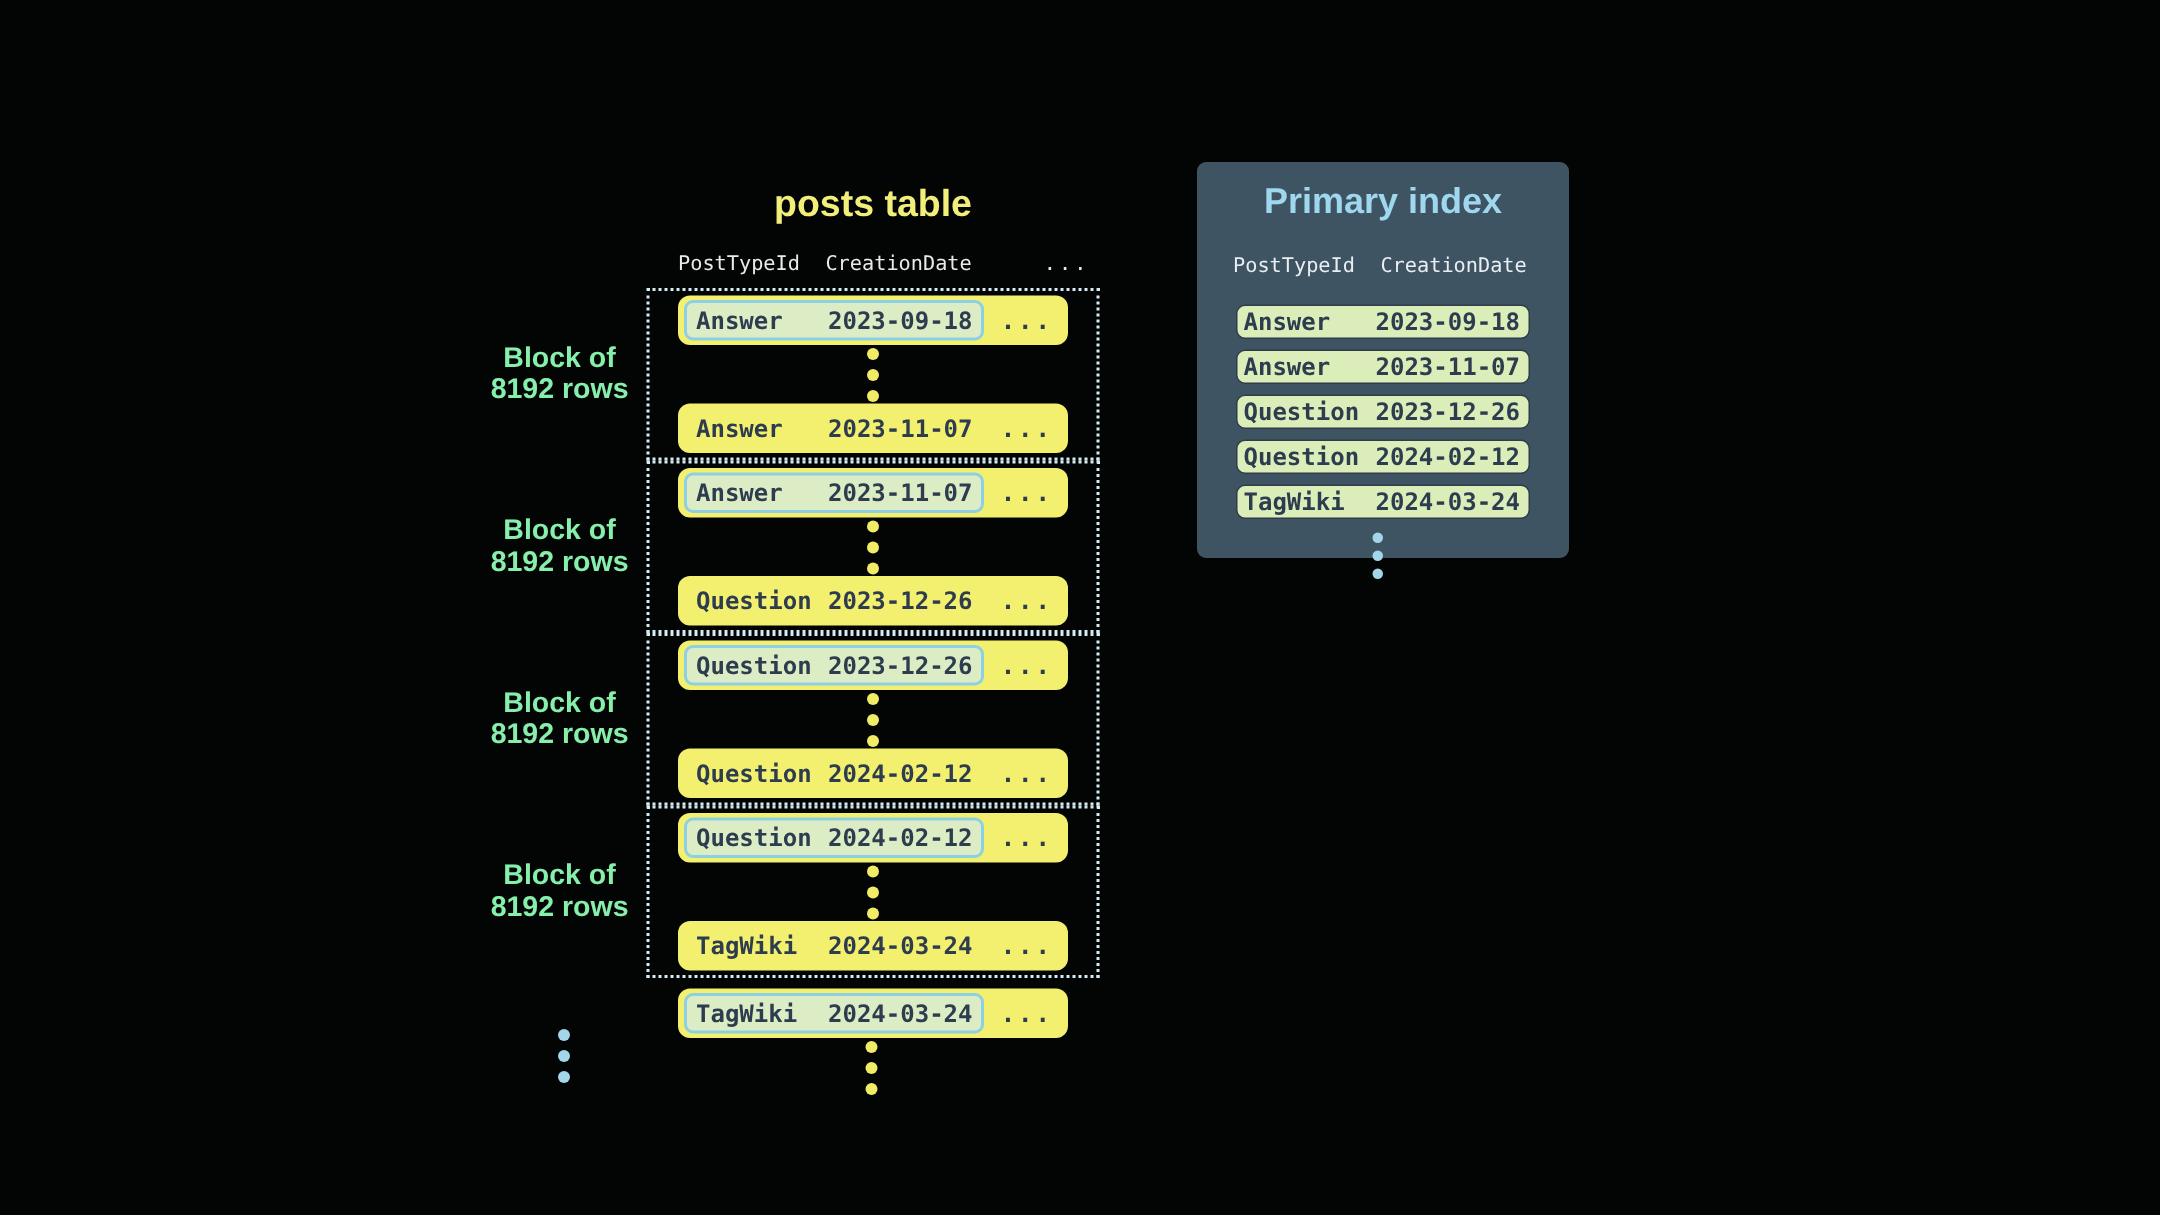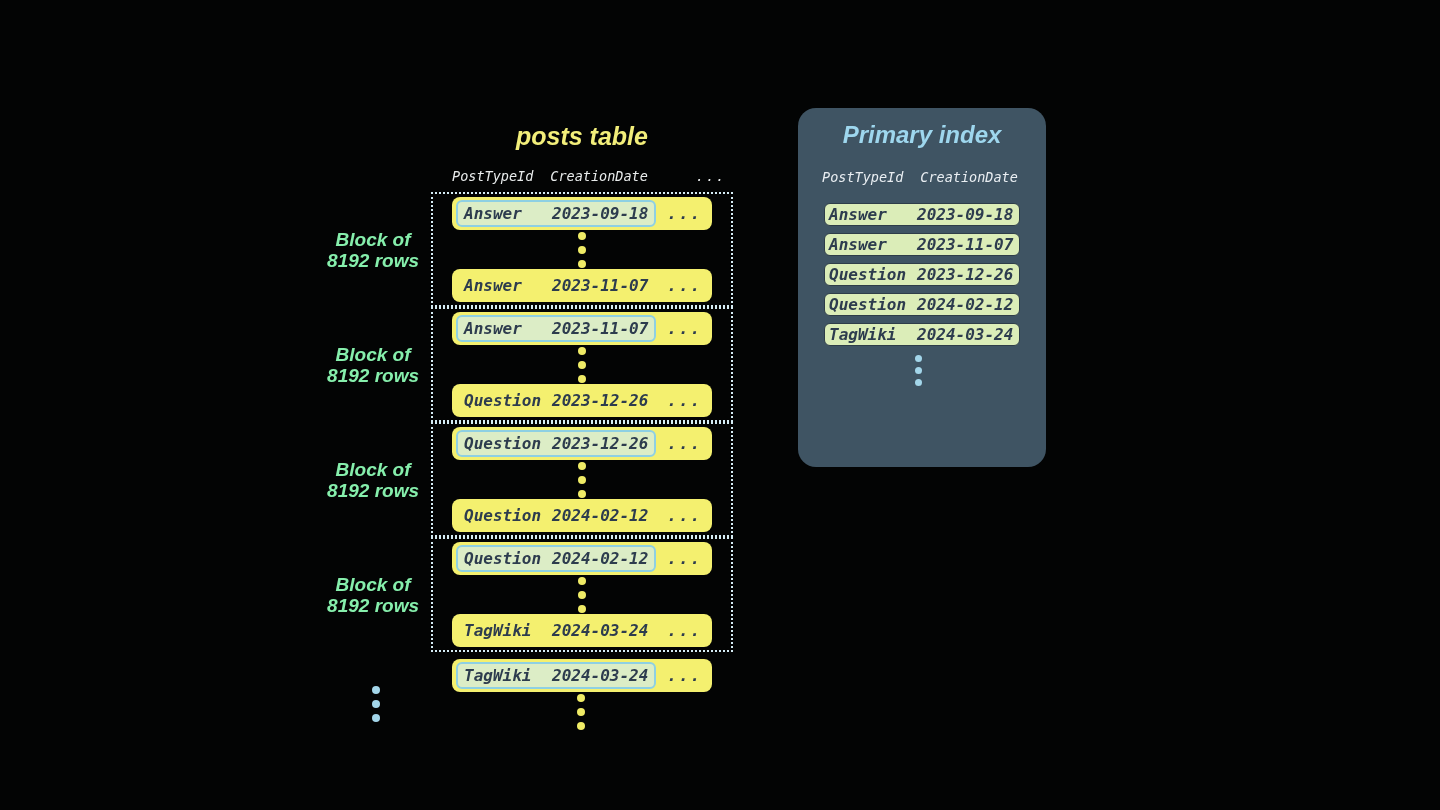--- a/index.html
+++ b/index.html
@@ -2,21 +2,21 @@
 <html><head>
 <meta charset="utf-8">
 <style>
   html,body{margin:0;padding:0;}
   body{
     width:1440px;height:810px;
     background:#030404;
     font-family:"Liberation Sans",sans-serif;
     overflow:hidden;
   }
-  .stage{position:relative;width:1440px;height:810px;font-style:italic;}
+  .stage{position:relative;width:1440px;height:810px;}
 
   
   .pt-title{
     position:absolute;left:431px;top:122px;width:302px;
     text-align:center;font-weight:600;font-size:25px;color:#f2ee7a;
   }
   .pt-cols{
     position:absolute;left:452px;top:168px;display:flex;
     font-family:"DejaVu Sans Mono",monospace;font-size:13.5px;color:#e8ebeb;
     white-space:nowrap;
@@ -60,22 +60,22 @@
   .vdots i{display:block;width:8px;height:8px;border-radius:50%;}
   .vdots.yellow i{background:#f0ec66;}
   .vdots.blue i{background:#a3d6ea;}
 
   .overflow-row{position:absolute;left:452px;top:659px;}
   .pt-bottom-dots{position:absolute;left:577px;top:694px;}
   .more-blocks-dots{position:absolute;left:372px;top:686px;}
 
   
   .ix-panel{
-    position:absolute;left:798px;top:108px;width:248px;height:359px;
-    background:#3f5463;border-radius:18px;
+    position:absolute;left:798px;top:108px;width:248px;height:264px;
+    background:#3f5463;border-radius:6px;
   }
   .ix-title{
     position:absolute;left:0;top:13px;width:100%;text-align:center;
     font-weight:600;font-size:24px;color:#9ed7ee;
   }
   .ix-cols{
     position:absolute;left:24px;top:61px;display:flex;
     font-family:"DejaVu Sans Mono",monospace;font-size:13.5px;color:#e9eef2;
     white-space:nowrap;
   }

